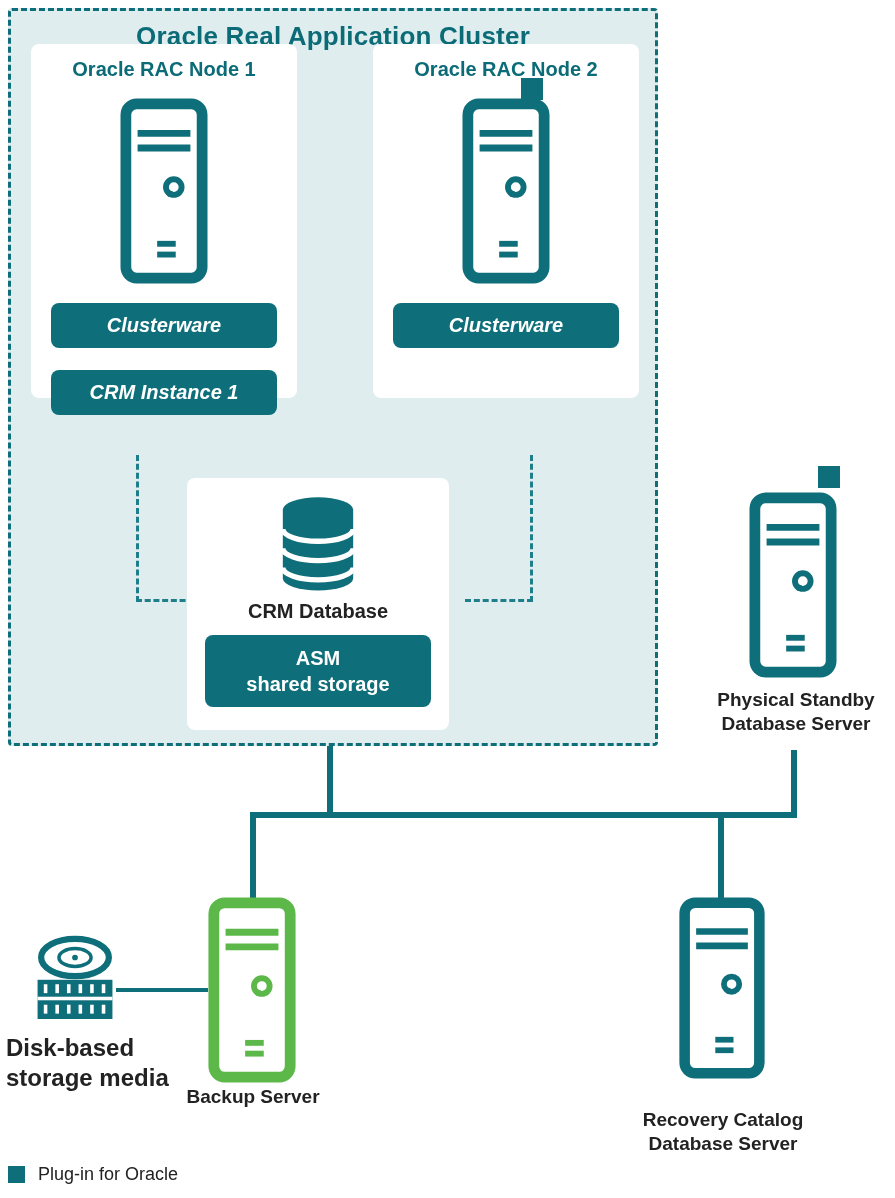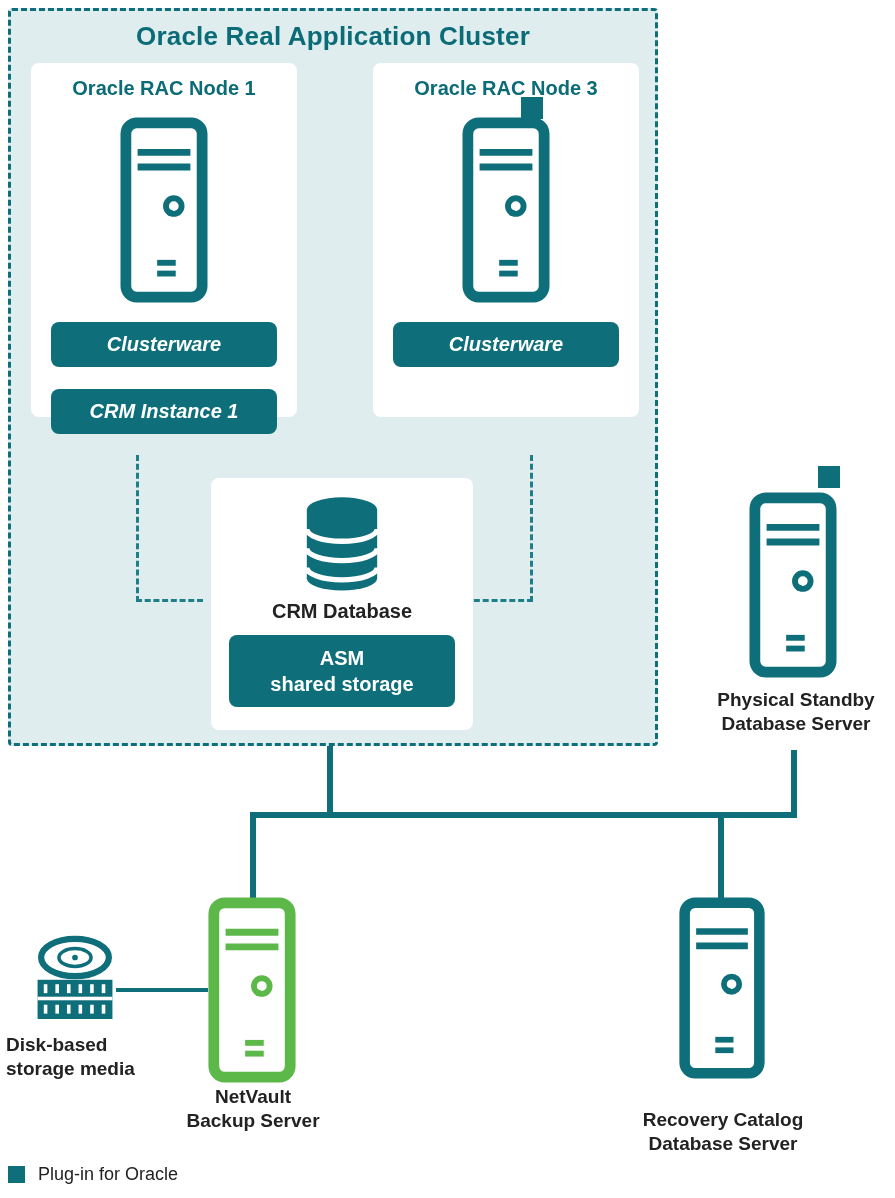--- a/index.html
+++ b/index.html
@@ -8,36 +8,36 @@
 
   .page { position:relative; width:895px; height:1198px; background:#ffffff; overflow:hidden; }
 
   
   .cluster { position:absolute; left:8px; top:8px; width:650px; height:738px;
              background:#DFEDEE; border:3px dashed #0E6F7A; border-radius:4px; }
   .cluster-title { position:absolute; left:0; top:10px; width:100%; text-align:center;
                    color:#0B6B76; font-size:26px; font-weight:bold; letter-spacing:.2px; }
 
   
-  .node { position:absolute; top:52px; width:266px; height:354px; background:#ffffff; border-radius:8px; }
+  .node { position:absolute; top:33px; width:266px; height:354px; background:#ffffff; border-radius:8px; }
   .node1 { left:20px; }
   .node2 { left:362px; }
   .node-title { text-align:center; margin-top:14px; font-size:20px; font-weight:bold; color:#0B6B76; }
   .server-icon { display:block; margin:16px auto 0; width:88px; height:188px; }
   .teal { color:#0E6F7A; }
   .green { color:#5CB848; }
   .pill { width:226px; height:45px; margin:18px auto 0; background:#0E6F7A; border-radius:8px;
           color:#ffffff; font-size:20px; font-weight:bold;
           display:flex; align-items:center; justify-content:center;font-style:italic; }
   .pill.second { margin-top:22px;text-align:center; }
   .plugin-marker { position:absolute; width:22px; height:22px; background:#0E6F7A; }
   .marker-node2 { left:148px; top:34px; }
 
   
-  .dbbox { position:absolute; left:200px; top:467px; width:262px; height:252px;
+  .dbbox { position:absolute; left:176px; top:467px; width:262px; height:252px;
            background:#ffffff; border-radius:8px; }
   .db-icon { display:block; margin:14px auto 0; width:88px; height:102px; }
   .db-label { text-align:center; margin-top:6px; font-size:20px; font-weight:bold; color:#222222; }
   .asm { width:226px; height:72px; margin:12px auto 0; background:#0E6F7A; border-radius:8px;
          color:#ffffff; font-size:20px; font-weight:bold; line-height:1.3;
          display:flex; flex-direction:column; align-items:center; justify-content:center; }
 
   
   .dash-v { position:absolute; width:0; border-left:3px dashed #1E7E89; }
   .dash-h { position:absolute; height:0; border-top:3px dashed #1E7E89; }
@@ -62,21 +62,21 @@
   .nv-icon  { left:206px; top:897px; width:92px; height:186px; }
   .rc-icon  { left:677px; top:897px; width:90px; height:182px; }
   .disk-icon{ left:34px;  top:933px; width:82px; height:90px; }
 
   .srv-label { position:absolute; text-align:center; font-size:19px; font-weight:bold;
                color:#222222; line-height:1.25; }
   .sb-label { left:690px; top:688px; width:212px; }
   .nv-label { left:158px; top:1085px; width:190px; }
   .rc-label { left:622px; top:1108px; width:202px; }
   .disk-label { position:absolute; left:6px; top:1033px; width:170px; text-align:left;
-                font-size:19px; font-weight:bold; color:#222222; line-height:1.25; }
+                font-size:24px; font-weight:bold; color:#222222; line-height:1.25; }
 
   
   .legend-square { position:absolute; left:8px; top:1166px; width:17px; height:17px; background:#0E6F7A; }
   .legend-label  { position:absolute; left:38px; top:1164px; font-size:18px; color:#222222; }
 
   .defs-hidden { position:absolute; width:0; height:0; overflow:hidden; }
 </style>
 </head>
 <body>
 
@@ -127,21 +127,21 @@
     <div class="node node1">
       <div class="node-title">Oracle RAC Node 1</div>
       <svg class="server-icon teal">
           <use href="#sym-server"></use>
         </svg>
       <div class="pill">Clusterware</div>
       <div class="pill second">CRM Instance 1</div>
     </div>
 
     <div class="node node2">
-      <div class="node-title">Oracle RAC Node 3</div>
+      <div class="node-title">Oracle RAC Node 2</div>
       <div class="plugin-marker marker-node2"></div>
       <svg class="server-icon teal">
           <use href="#sym-server"></use>
         </svg>
       <div class="pill">Clusterware</div>
     </div>
 
     <div class="dash-v d-v1"></div>
     <div class="dash-h d-h1"></div>
     <div class="dash-v d-v2"></div>
@@ -172,21 +172,20 @@
     </svg>
   <div class="srv-label sb-label">
     <div>Physical Standby</div>
     <div>Database Server</div>
   </div>
 
   <svg class="abs-icon nv-icon green">
       <use href="#sym-server"></use>
     </svg>
   <div class="srv-label nv-label">
-    <div>NetVault</div>
     <div>Backup Server</div>
   </div>
 
   <svg class="abs-icon rc-icon teal">
       <use href="#sym-server"></use>
     </svg>
   <div class="srv-label rc-label">
     <div>Recovery Catalog</div>
     <div>Database Server</div>
   </div>

